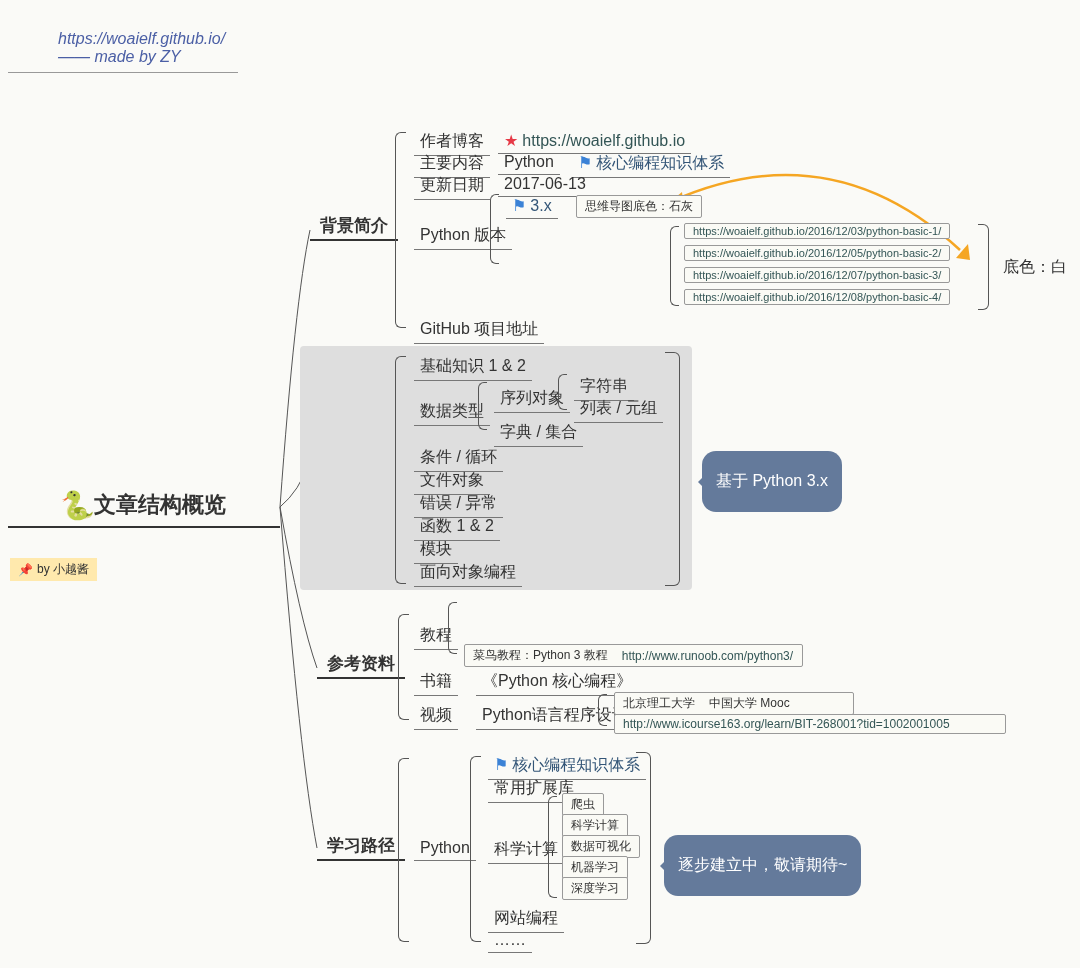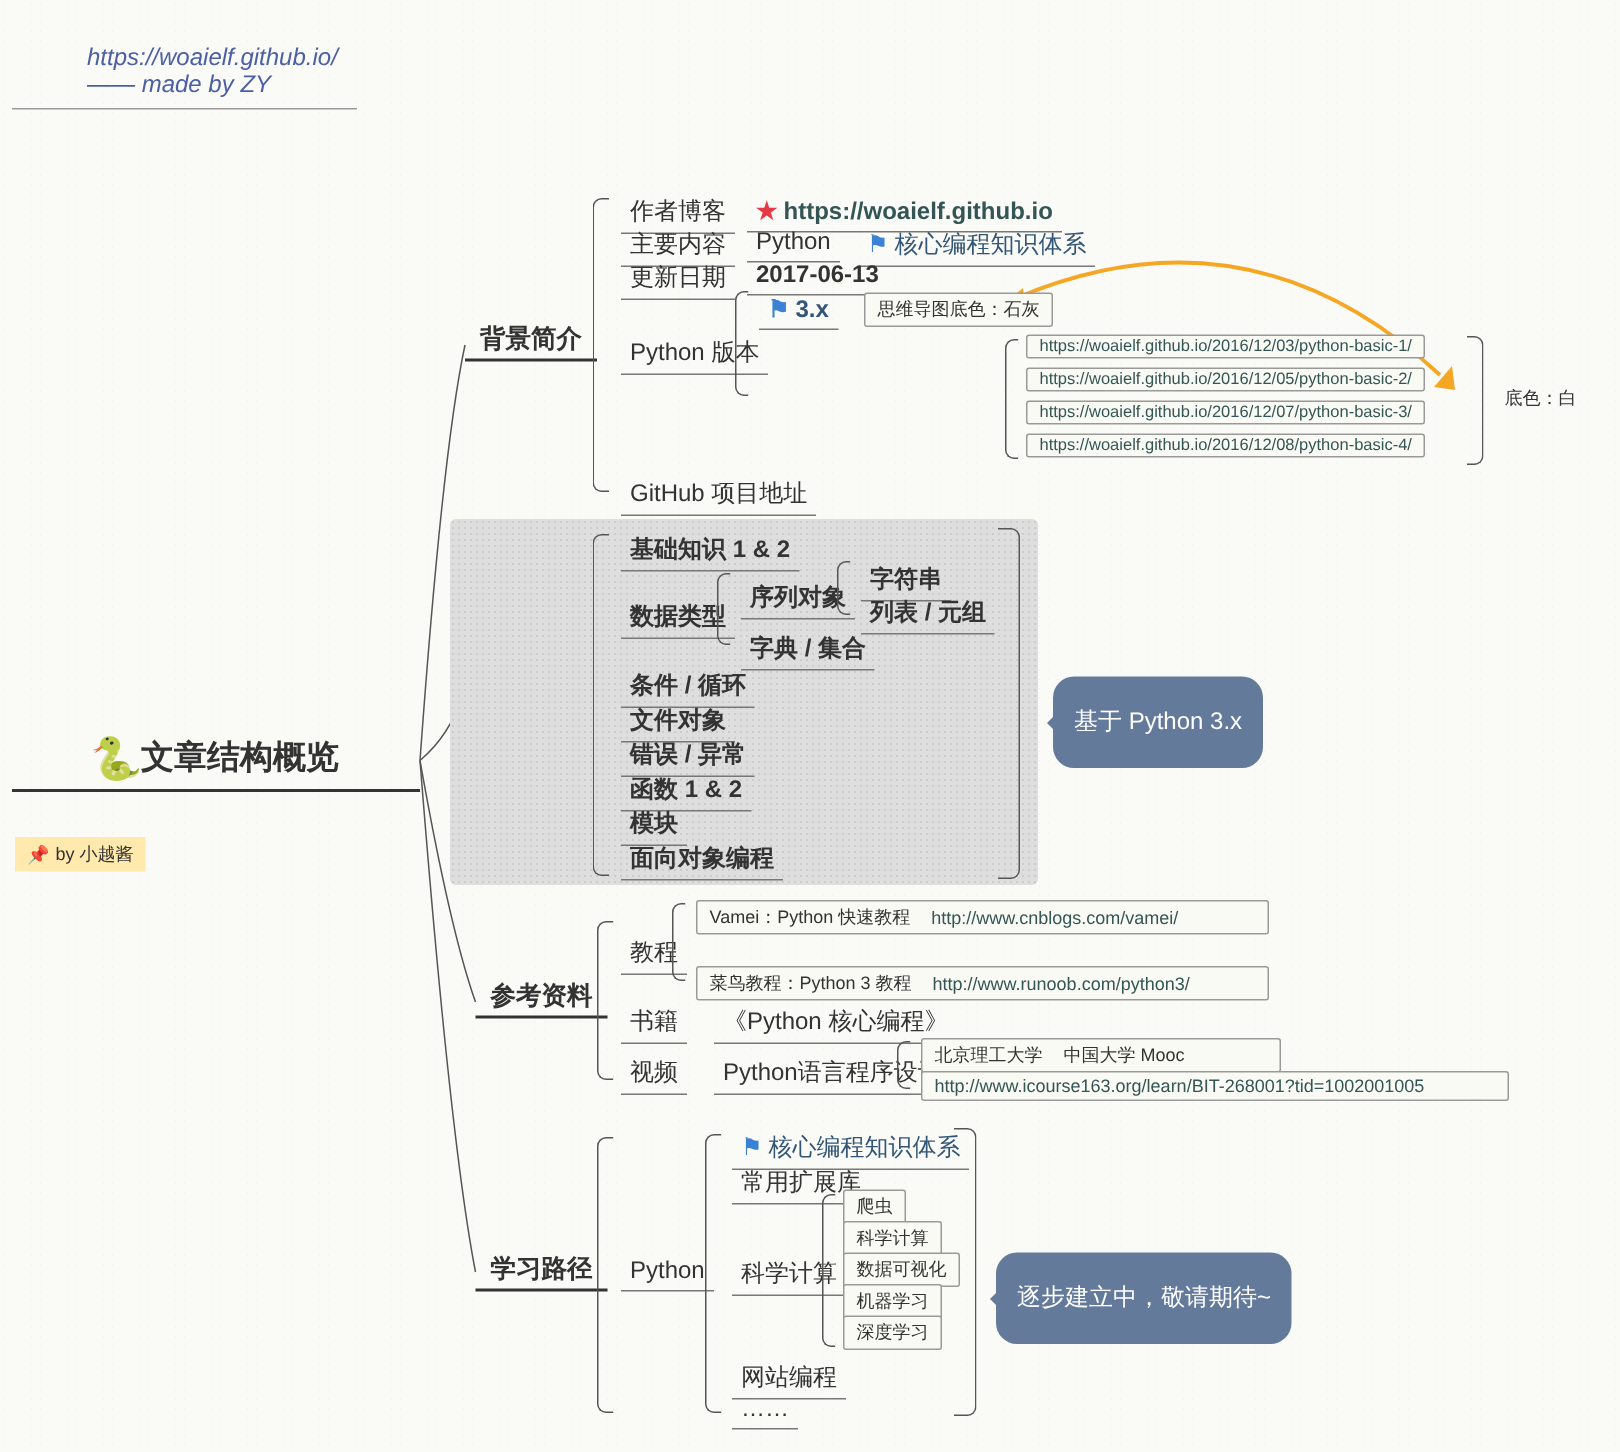--- a/index.html
+++ b/index.html
@@ -9,30 +9,30 @@
 .root{left:60px;top:490px;font-size:22px;font-weight:bold;display:flex;align-items:center;gap:6px}
 .root-py{width:28px;height:28px;display:flex;align-items:center;font-size:28px}
 .author{left:10px;top:558px;background:#ffe9ad;padding:3px 8px;font-size:12px;display:flex;align-items:center;gap:4px}
 .bracket{position:absolute;border-left:1px solid #555;border-top:1px solid #555;border-bottom:1px solid #555;border-radius:6px 0 0 6px}
 .bracket-r{position:absolute;border-right:1px solid #555;border-top:1px solid #555;border-bottom:1px solid #555;border-radius:0 6px 6px 0}
 .main{font-size:17px;font-weight:bold;border-bottom:2px solid #333;padding:2px 10px}
 .sub{font-size:16px;color:#333;padding:3px 6px}
 .bsub{border-bottom:1px solid #777}
 .box{border:1px solid #999;border-radius:2px;padding:2px 8px;background:#fafaf5}
 .box-a{border:1px solid #999;border-radius:2px;padding:1px 8px;background:#fafaf5;font-size:11px;color:#355}
-.bold{font-weight:bold}
+.bold{font-weight:normal}
 .link{color:#355}
 .gray-panel{position:absolute;background:#dedede;background-image:radial-gradient(#ccc 0.5px,transparent 0.5px);background-size:4px 4px;border-radius:4px}
 .bubble{position:absolute;background:#647a9b;color:#fff;border-radius:14px;padding:20px 14px;font-size:16px}
 .bubble::before{content:"";position:absolute;left:-10px;top:50%;transform:translateY(-50%);border:6px solid transparent;border-right-color:#647a9b}
 svg.connectors{position:absolute;inset:0;width:1080px;height:968px;pointer-events:none}
 .flag{color:#3b82d6;margin-right:4px}
 .star{color:#e63946;margin-right:4px}
 .row{display:flex;align-items:center;gap:14px}
-.note{font-size:12px;color:#333}
+.note{font-size:16px;color:#333}
 </style>
 </head>
 <body>
 
 <div class="canvas">
 <svg class="connectors" viewBox="0 0 1080 968">
   <path d="M670 202 Q 830 130 960 250" stroke="#f5a623" stroke-width="2.5" fill="none"></path>
   <polygon points="670,202 682,192 684,208" fill="#f5a623"></polygon>
   <polygon points="970,260 968,244 956,258" fill="#f5a623"></polygon>
   <path d="M280 507 Q 295 300 310 230" stroke="#555" fill="none"></path>
@@ -98,25 +98,21 @@
 <div class="n sub bsub bold" style="left:414px;top:490px">错误 / 异常</div>
 <div class="n sub bsub bold" style="left:414px;top:513px">函数 1 &amp; 2</div>
 <div class="n sub bsub bold" style="left:414px;top:536px">模块</div>
 <div class="n sub bsub bold" style="left:414px;top:559px">面向对象编程</div>
 <div class="bracket-r" style="left:665px;top:352px;height:232px;width:14px"></div>
 <div class="bubble" style="left:702px;top:451px">基于 Python 3.x</div>
 
 <div class="bracket" style="left:398px;top:614px;height:104px;width:10px"></div>
 <div class="n sub bsub" style="left:414px;top:622px">教程</div>
 <div class="bracket" style="left:448px;top:602px;height:50px;width:8px"></div>
-<div class="n box row" style="left:464px;top:600px;width:382px">
-      <span>Vamei：Python 快速教程</span>
-      <span class="link">http://www.cnblogs.com/vamei/</span>
-    </div>
-<div class="n box row" style="left:464px;top:644px;width:382px">
+<div class="n box row" style="left:464px;top:644px;width:339px">
       <span>菜鸟教程：Python 3 教程</span>
       <span class="link">http://www.runoob.com/python3/</span>
     </div>
 <div class="n sub bsub" style="left:414px;top:668px">书籍</div>
 <div class="n sub bsub" style="left:476px;top:668px">《Python 核心编程》</div>
 <div class="n sub bsub" style="left:414px;top:702px">视频</div>
 <div class="n sub bsub" style="left:476px;top:702px">Python语言程序设计</div>
 <div class="bracket" style="left:598px;top:694px;height:30px;width:8px"></div>
 <div class="n box row" style="left:614px;top:692px;width:240px">
       <span>北京理工大学</span>

